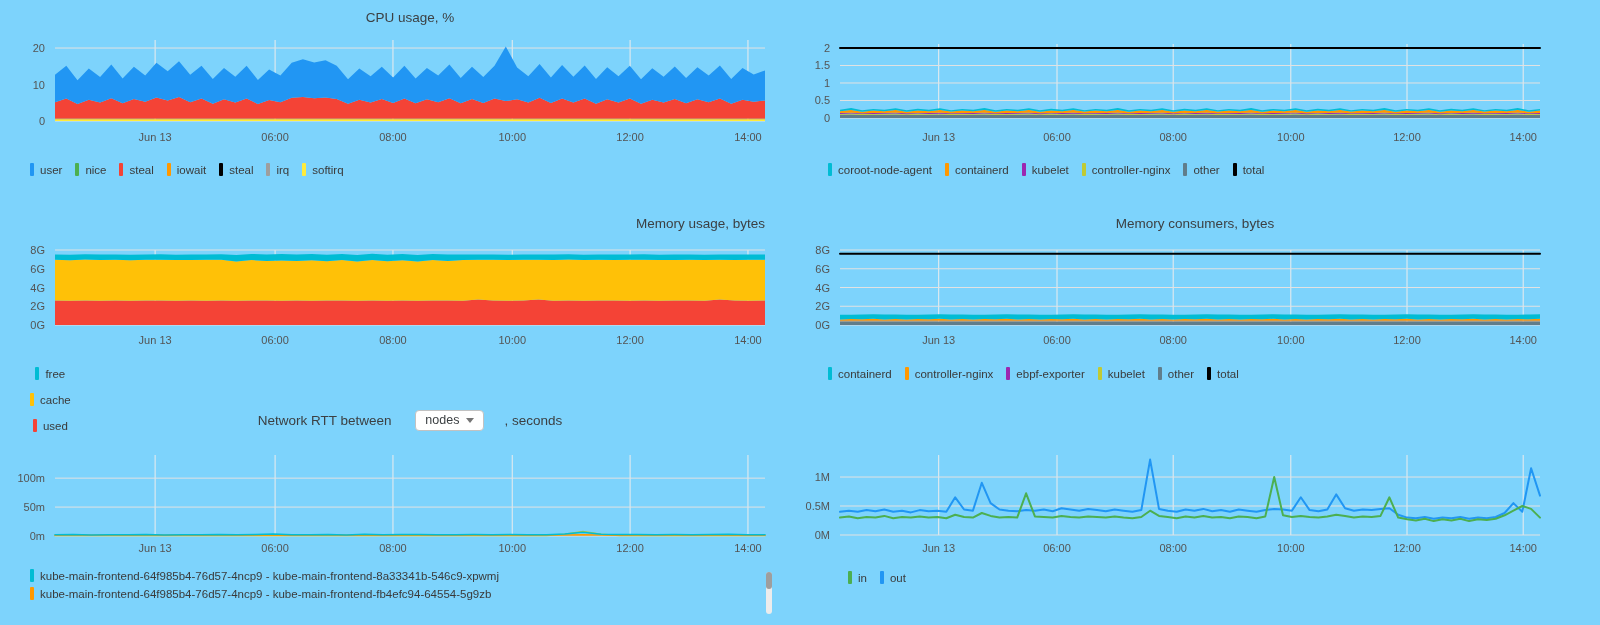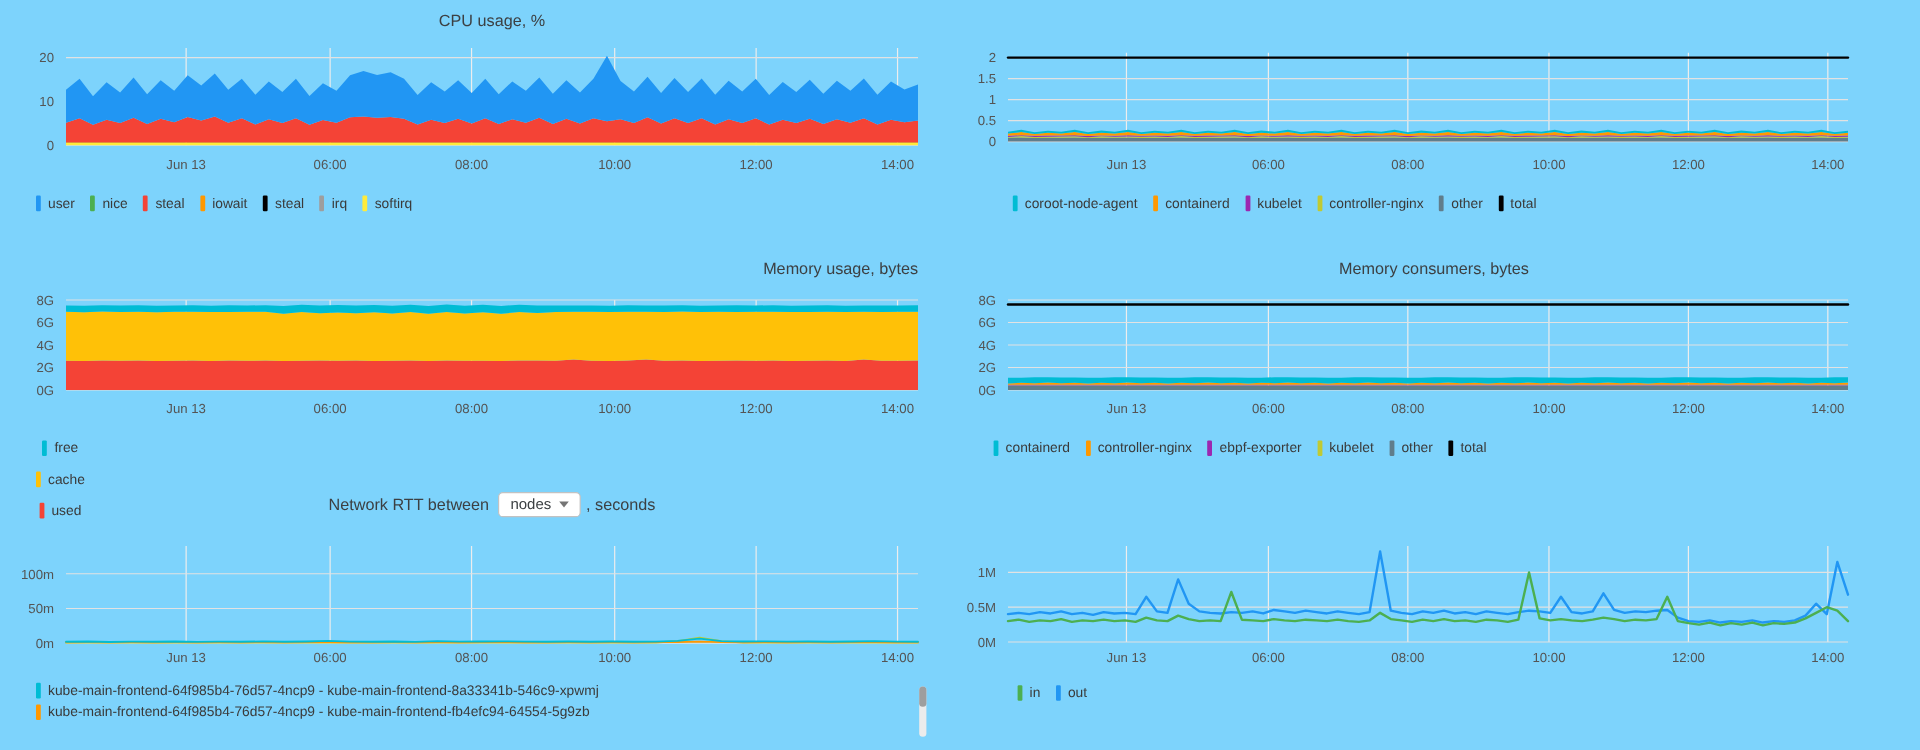--- a/index.html
+++ b/index.html
@@ -1,21 +1,21 @@
 <!DOCTYPE html>
 <html><head>
 <meta charset="utf-8">
 <style>
   html,body{margin:0;padding:0;background:#ffffff;}
   #dashboard{position:relative;width:1600px;height:625px;background:#ffffff;overflow:hidden;
     font-family:"Liberation Sans",sans-serif;}
   .card{position:absolute;background:#7dd3fc;padding-left:48px;}
   .title{position:absolute;display:flex;align-items:center;justify-content:center;
     font-size:13.5px;color:#3c4043;white-space:pre;z-index:2;}
-  .dd{display:inline-flex;align-items:center;gap:7px;margin:0 4px;padding:2px 9px;
+  .dd{display:inline-flex;align-items:center;gap:7px;margin:0 20px;padding:2px 9px;
     background:#fff;border:1px solid #c2c2c2;border-radius:4px;font-size:12.5px;color:#3c4043;
     font-family:"Liberation Sans",sans-serif;cursor:pointer;line-height:15px;}
   .caret{width:0;height:0;border-left:4px solid transparent;border-right:4px solid transparent;
     border-top:5px solid #757575;display:inline-block;}
   svg.plot{position:absolute;left:0;top:0;display:block;}
   .legend{position:absolute;display:flex;align-items:center;gap:13px;font-size:11.5px;color:#3a3a3a;z-index:2;}
   .legend.vertical{flex-direction:column;align-items:flex-start;gap:5px;}
   .legend-item{display:inline-flex;align-items:center;gap:6px;cursor:pointer;white-space:nowrap;}
   .swatch{width:4px;height:13px;border-radius:1px;display:inline-block;flex:none;}
   .legend-scrollbar{position:absolute;width:6px;border-radius:3px;background:#ececec;z-index:3;}
@@ -113,21 +113,21 @@
         <text x="30" y="69.49290444654683" text-anchor="end" font-size="11px" fill="#545454">1.5</text>
         <line x1="40" x2="740" y1="47.99053926206244" y2="47.99053926206244" stroke="#e2e2e2" stroke-width="1"></line>
         <text x="30" y="51.99053926206244" text-anchor="end" font-size="11px" fill="#545454">2</text>
         <path d="M40.0,114.8L51.1,114.5L62.2,115.0L73.3,114.7L84.4,114.8L95.6,114.5L106.7,115.0L117.8,114.7L128.9,114.8L140.0,114.5L151.1,115.0L162.2,114.7L173.3,114.8L184.4,114.5L195.6,115.0L206.7,114.7L217.8,114.8L228.9,114.5L240.0,115.0L251.1,114.7L262.2,114.8L273.3,114.5L284.4,115.0L295.6,114.7L306.7,114.8L317.8,114.5L328.9,115.0L340.0,114.7L351.1,114.8L362.2,114.5L373.3,115.0L384.4,114.7L395.6,114.8L406.7,114.5L417.8,115.0L428.9,114.7L440.0,114.8L451.1,114.5L462.2,115.0L473.3,114.7L484.4,114.8L495.6,114.5L506.7,115.0L517.8,114.7L528.9,114.8L540.0,114.5L551.1,115.0L562.2,114.7L573.3,114.8L584.4,114.5L595.6,115.0L606.7,114.7L617.8,114.8L628.9,114.5L640.0,115.0L651.1,114.7L662.2,114.8L673.3,114.5L684.4,115.0L695.6,114.7L706.7,114.8L717.8,114.5L728.9,115.0L740.0,114.7L740.0,118.0L728.9,118.0L717.8,118.0L706.7,118.0L695.6,118.0L684.4,118.0L673.3,118.0L662.2,118.0L651.1,118.0L640.0,118.0L628.9,118.0L617.8,118.0L606.7,118.0L595.6,118.0L584.4,118.0L573.3,118.0L562.2,118.0L551.1,118.0L540.0,118.0L528.9,118.0L517.8,118.0L506.7,118.0L495.6,118.0L484.4,118.0L473.3,118.0L462.2,118.0L451.1,118.0L440.0,118.0L428.9,118.0L417.8,118.0L406.7,118.0L395.6,118.0L384.4,118.0L373.3,118.0L362.2,118.0L351.1,118.0L340.0,118.0L328.9,118.0L317.8,118.0L306.7,118.0L295.6,118.0L284.4,118.0L273.3,118.0L262.2,118.0L251.1,118.0L240.0,118.0L228.9,118.0L217.8,118.0L206.7,118.0L195.6,118.0L184.4,118.0L173.3,118.0L162.2,118.0L151.1,118.0L140.0,118.0L128.9,118.0L117.8,118.0L106.7,118.0L95.6,118.0L84.4,118.0L73.3,118.0L62.2,118.0L51.1,118.0L40.0,118.0Z" fill="#607D8B" stroke="none"></path>
         <path d="M40.0,114.1L51.1,113.4L62.2,114.1L73.3,114.0L84.4,113.8L95.6,113.6L106.7,114.3L117.8,113.6L128.9,114.0L140.0,113.8L151.1,114.0L162.2,113.8L173.3,114.1L184.4,113.4L195.6,114.1L206.7,114.0L217.8,113.8L228.9,113.6L240.0,114.3L251.1,113.6L262.2,114.0L273.3,113.8L284.4,114.0L295.6,113.8L306.7,114.1L317.8,113.4L328.9,114.1L340.0,114.0L351.1,113.8L362.2,113.6L373.3,114.3L384.4,113.6L395.6,114.0L406.7,113.8L417.8,114.0L428.9,113.8L440.0,114.1L451.1,113.4L462.2,114.1L473.3,114.0L484.4,113.8L495.6,113.6L506.7,114.3L517.8,113.6L528.9,114.0L540.0,113.8L551.1,114.0L562.2,113.8L573.3,114.1L584.4,113.4L595.6,114.1L606.7,114.0L617.8,113.8L628.9,113.6L640.0,114.3L651.1,113.6L662.2,114.0L673.3,113.8L684.4,114.0L695.6,113.8L706.7,114.1L717.8,113.4L728.9,114.1L740.0,114.0L740.0,114.7L728.9,115.0L717.8,114.5L706.7,114.8L695.6,114.7L684.4,115.0L673.3,114.5L662.2,114.8L651.1,114.7L640.0,115.0L628.9,114.5L617.8,114.8L606.7,114.7L595.6,115.0L584.4,114.5L573.3,114.8L562.2,114.7L551.1,115.0L540.0,114.5L528.9,114.8L517.8,114.7L506.7,115.0L495.6,114.5L484.4,114.8L473.3,114.7L462.2,115.0L451.1,114.5L440.0,114.8L428.9,114.7L417.8,115.0L406.7,114.5L395.6,114.8L384.4,114.7L373.3,115.0L362.2,114.5L351.1,114.8L340.0,114.7L328.9,115.0L317.8,114.5L306.7,114.8L295.6,114.7L284.4,115.0L273.3,114.5L262.2,114.8L251.1,114.7L240.0,115.0L228.9,114.5L217.8,114.8L206.7,114.7L195.6,115.0L184.4,114.5L173.3,114.8L162.2,114.7L151.1,115.0L140.0,114.5L128.9,114.8L117.8,114.7L106.7,115.0L95.6,114.5L84.4,114.8L73.3,114.7L62.2,115.0L51.1,114.5L40.0,114.8Z" fill="#C0CA33" stroke="none"></path>
         <path d="M40.0,113.1L51.1,112.7L62.2,113.2L73.3,112.9L84.4,113.0L95.6,112.7L106.7,113.3L117.8,112.9L128.9,113.1L140.0,112.7L151.1,113.2L162.2,112.9L173.3,113.1L184.4,112.7L195.6,113.2L206.7,112.9L217.8,113.0L228.9,112.7L240.0,113.3L251.1,112.9L262.2,113.1L273.3,112.7L284.4,113.2L295.6,112.9L306.7,113.1L317.8,112.7L328.9,113.2L340.0,112.9L351.1,113.0L362.2,112.7L373.3,113.3L384.4,112.9L395.6,113.1L406.7,112.7L417.8,113.2L428.9,112.9L440.0,113.1L451.1,112.7L462.2,113.2L473.3,112.9L484.4,113.0L495.6,112.7L506.7,113.3L517.8,112.9L528.9,113.1L540.0,112.7L551.1,113.2L562.2,112.9L573.3,113.1L584.4,112.7L595.6,113.2L606.7,112.9L617.8,113.0L628.9,112.7L640.0,113.3L651.1,112.9L662.2,113.1L673.3,112.7L684.4,113.2L695.6,112.9L706.7,113.1L717.8,112.7L728.9,113.2L740.0,112.9L740.0,114.0L728.9,114.1L717.8,113.4L706.7,114.1L695.6,113.8L684.4,114.0L673.3,113.8L662.2,114.0L651.1,113.6L640.0,114.3L628.9,113.6L617.8,113.8L606.7,114.0L595.6,114.1L584.4,113.4L573.3,114.1L562.2,113.8L551.1,114.0L540.0,113.8L528.9,114.0L517.8,113.6L506.7,114.3L495.6,113.6L484.4,113.8L473.3,114.0L462.2,114.1L451.1,113.4L440.0,114.1L428.9,113.8L417.8,114.0L406.7,113.8L395.6,114.0L384.4,113.6L373.3,114.3L362.2,113.6L351.1,113.8L340.0,114.0L328.9,114.1L317.8,113.4L306.7,114.1L295.6,113.8L284.4,114.0L273.3,113.8L262.2,114.0L251.1,113.6L240.0,114.3L228.9,113.6L217.8,113.8L206.7,114.0L195.6,114.1L184.4,113.4L173.3,114.1L162.2,113.8L151.1,114.0L140.0,113.8L128.9,114.0L117.8,113.6L106.7,114.3L95.6,113.6L84.4,113.8L73.3,114.0L62.2,114.1L51.1,113.4L40.0,114.1Z" fill="#9C27B0" stroke="none"></path>
         <path d="M40.0,111.3L51.1,110.1L62.2,111.7L73.3,110.6L84.4,111.3L95.6,110.1L106.7,111.7L117.8,110.6L128.9,111.3L140.0,110.1L151.1,111.6L162.2,110.6L173.3,111.3L184.4,110.1L195.6,111.7L206.7,110.6L217.8,111.3L228.9,110.1L240.0,111.7L251.1,110.6L262.2,111.3L273.3,110.1L284.4,111.6L295.6,110.6L306.7,111.3L317.8,110.1L328.9,111.7L340.0,110.6L351.1,111.3L362.2,110.1L373.3,111.7L384.4,110.6L395.6,111.3L406.7,110.1L417.8,111.6L428.9,110.6L440.0,111.3L451.1,110.1L462.2,111.7L473.3,110.6L484.4,111.3L495.6,110.1L506.7,111.7L517.8,110.6L528.9,111.3L540.0,110.1L551.1,111.6L562.2,110.6L573.3,111.3L584.4,110.1L595.6,111.7L606.7,110.6L617.8,111.3L628.9,110.1L640.0,111.7L651.1,110.6L662.2,111.3L673.3,110.1L684.4,111.6L695.6,110.6L706.7,111.3L717.8,110.1L728.9,111.7L740.0,110.6L740.0,112.9L728.9,113.2L717.8,112.7L706.7,113.1L695.6,112.9L684.4,113.2L673.3,112.7L662.2,113.1L651.1,112.9L640.0,113.3L628.9,112.7L617.8,113.0L606.7,112.9L595.6,113.2L584.4,112.7L573.3,113.1L562.2,112.9L551.1,113.2L540.0,112.7L528.9,113.1L517.8,112.9L506.7,113.3L495.6,112.7L484.4,113.0L473.3,112.9L462.2,113.2L451.1,112.7L440.0,113.1L428.9,112.9L417.8,113.2L406.7,112.7L395.6,113.1L384.4,112.9L373.3,113.3L362.2,112.7L351.1,113.0L340.0,112.9L328.9,113.2L317.8,112.7L306.7,113.1L295.6,112.9L284.4,113.2L273.3,112.7L262.2,113.1L251.1,112.9L240.0,113.3L228.9,112.7L217.8,113.0L206.7,112.9L195.6,113.2L184.4,112.7L173.3,113.1L162.2,112.9L151.1,113.2L140.0,112.7L128.9,113.1L117.8,112.9L106.7,113.3L95.6,112.7L84.4,113.0L73.3,112.9L62.2,113.2L51.1,112.7L40.0,113.1Z" fill="#FF9800" stroke="none"></path>
         <path d="M40.0,109.8L51.1,108.1L62.2,110.3L73.3,108.9L84.4,109.7L95.6,108.2L106.7,110.3L117.8,108.8L128.9,109.7L140.0,108.2L151.1,110.2L162.2,108.9L173.3,109.8L184.4,108.1L195.6,110.3L206.7,108.9L217.8,109.7L228.9,108.2L240.0,110.3L251.1,108.8L262.2,109.7L273.3,108.2L284.4,110.2L295.6,108.9L306.7,109.8L317.8,108.1L328.9,110.3L340.0,108.9L351.1,109.7L362.2,108.2L373.3,110.3L384.4,108.8L395.6,109.7L406.7,108.2L417.8,110.2L428.9,108.9L440.0,109.8L451.1,108.1L462.2,110.3L473.3,108.9L484.4,109.7L495.6,108.2L506.7,110.3L517.8,108.8L528.9,109.7L540.0,108.2L551.1,110.2L562.2,108.9L573.3,109.8L584.4,108.1L595.6,110.3L606.7,108.9L617.8,109.7L628.9,108.2L640.0,110.3L651.1,108.8L662.2,109.7L673.3,108.2L684.4,110.2L695.6,108.9L706.7,109.8L717.8,108.1L728.9,110.3L740.0,108.9L740.0,110.6L728.9,111.7L717.8,110.1L706.7,111.3L695.6,110.6L684.4,111.6L673.3,110.1L662.2,111.3L651.1,110.6L640.0,111.7L628.9,110.1L617.8,111.3L606.7,110.6L595.6,111.7L584.4,110.1L573.3,111.3L562.2,110.6L551.1,111.6L540.0,110.1L528.9,111.3L517.8,110.6L506.7,111.7L495.6,110.1L484.4,111.3L473.3,110.6L462.2,111.7L451.1,110.1L440.0,111.3L428.9,110.6L417.8,111.6L406.7,110.1L395.6,111.3L384.4,110.6L373.3,111.7L362.2,110.1L351.1,111.3L340.0,110.6L328.9,111.7L317.8,110.1L306.7,111.3L295.6,110.6L284.4,111.6L273.3,110.1L262.2,111.3L251.1,110.6L240.0,111.7L228.9,110.1L217.8,111.3L206.7,110.6L195.6,111.7L184.4,110.1L173.3,111.3L162.2,110.6L151.1,111.6L140.0,110.1L128.9,111.3L117.8,110.6L106.7,111.7L95.6,110.1L84.4,111.3L73.3,110.6L62.2,111.7L51.1,110.1L40.0,111.3Z" fill="#00BCD4" stroke="none"></path>
         <polyline points="40.0,48.0 51.1,48.0 62.2,48.0 73.3,48.0 84.4,48.0 95.6,48.0 106.7,48.0 117.8,48.0 128.9,48.0 140.0,48.0 151.1,48.0 162.2,48.0 173.3,48.0 184.4,48.0 195.6,48.0 206.7,48.0 217.8,48.0 228.9,48.0 240.0,48.0 251.1,48.0 262.2,48.0 273.3,48.0 284.4,48.0 295.6,48.0 306.7,48.0 317.8,48.0 328.9,48.0 340.0,48.0 351.1,48.0 362.2,48.0 373.3,48.0 384.4,48.0 395.6,48.0 406.7,48.0 417.8,48.0 428.9,48.0 440.0,48.0 451.1,48.0 462.2,48.0 473.3,48.0 484.4,48.0 495.6,48.0 506.7,48.0 517.8,48.0 528.9,48.0 540.0,48.0 551.1,48.0 562.2,48.0 573.3,48.0 584.4,48.0 595.6,48.0 606.7,48.0 617.8,48.0 628.9,48.0 640.0,48.0 651.1,48.0 662.2,48.0 673.3,48.0 684.4,48.0 695.6,48.0 706.7,48.0 717.8,48.0 728.9,48.0 740.0,48.0" fill="none" stroke="#000000" stroke-width="2" stroke-linejoin="round" stroke-linecap="round"></polyline>
       </svg>
-      <div class="legend" style="left: 44px; top: 163px;">
+      <div class="legend" style="left: 28px; top: 163px;">
         <span class="legend-item">
           <span class="swatch" style="background: rgb(0, 188, 212);"></span>
           <span>coroot-node-agent</span>
         </span>
         <span class="legend-item">
           <span class="swatch" style="background: rgb(255, 152, 0);"></span>
           <span>containerd</span>
         </span>
         <span class="legend-item">
           <span class="swatch" style="background: rgb(156, 39, 176);"></span>

